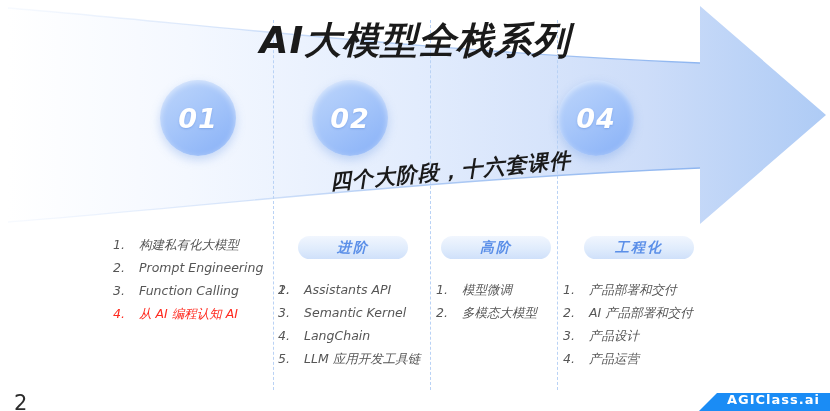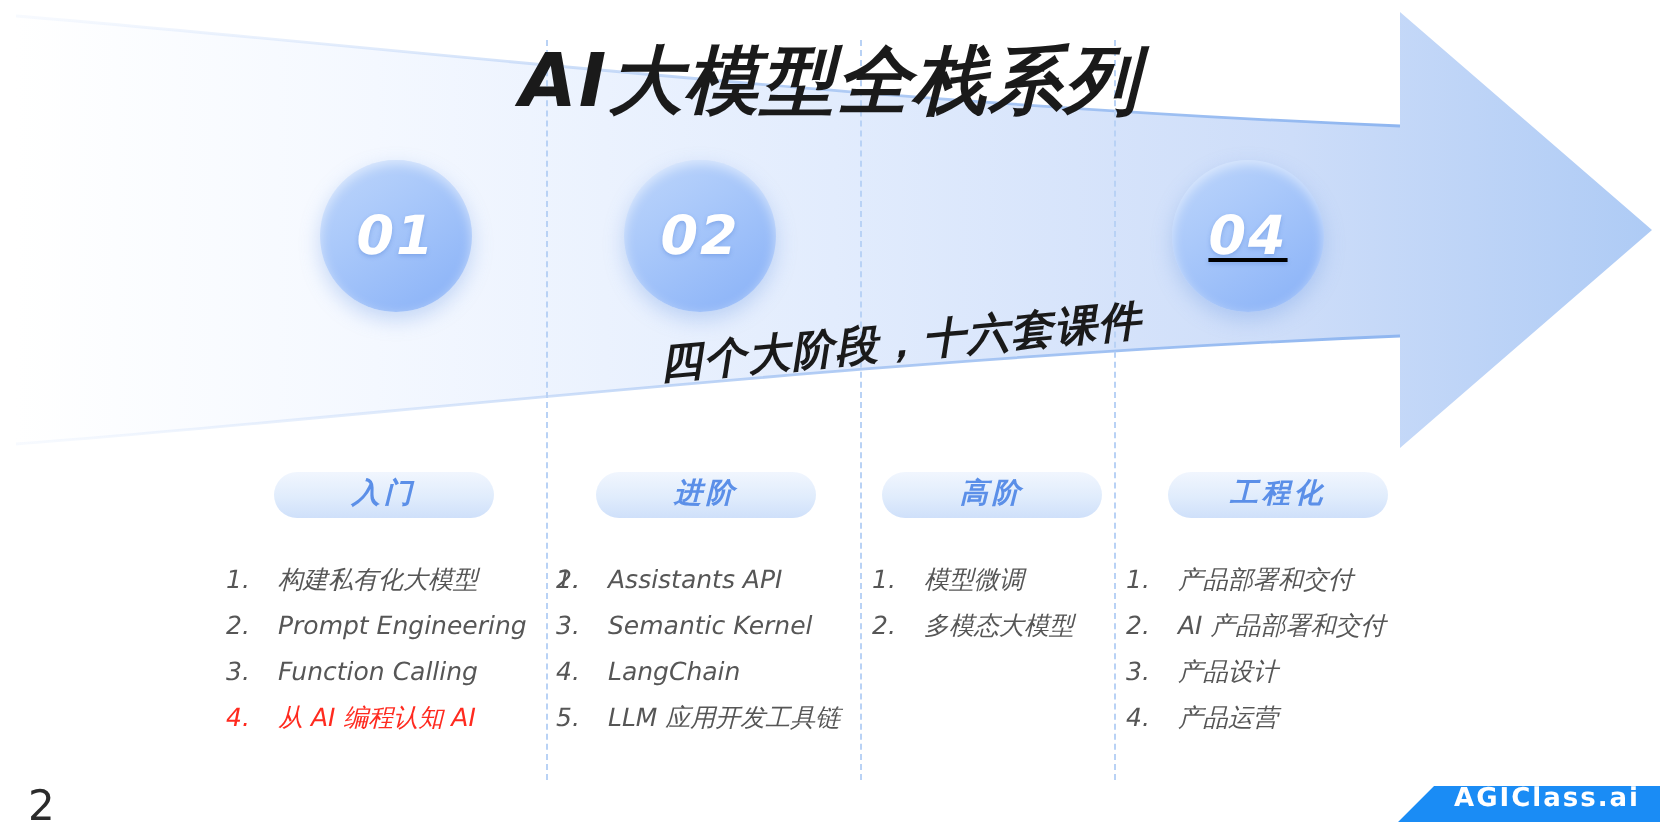--- a/index.html
+++ b/index.html
@@ -64,21 +64,21 @@
     font-weight: bold;
     font-style: italic;
     color: #ffffff;
     letter-spacing: 1px;
     text-shadow: 0 1px 2px rgba(90,135,215,0.45);
     font-family: "DejaVu Sans", "Liberation Sans", sans-serif;
   }
   #circle-0 { left: 160px; }
   #circle-1 { left: 312px; }
   #circle-2 { left: 449px; }
-  #circle-3 { left: 586px; text-decoration: underline; }
+  #circle-3 { left: 558px; }
 
   
   #subtitle {
     position: absolute;
     left: 330px;
     top: 168px;
     font-size: 21px;
     font-weight: bold;
     font-style: italic;
     color: #1a1a1a;
@@ -238,21 +238,20 @@
   <div class="stage-circle" id="circle-1">
     <span class="num">02</span>
   </div>
   <div class="stage-circle" id="circle-3">
     <span class="num">04</span>
   </div>
 
   <div id="subtitle">四个大阶段，十六套课件</div>
 
   <div class="column" id="column-0">
-    <div class="pill">入门</div>
     <ol class="items">
         <li><span class="idx">1.</span><span>构建私有化大模型</span></li>
         <li><span class="idx">2.</span><span>Prompt Engineering</span></li>
         <li><span class="idx">3.</span><span>Function Calling</span></li>
         <li class="highlight"><span class="idx">4.</span><span>从 AI 编程认知 AI</span></li>
       </ol>
   </div>
   <div class="column" id="column-1">
     <div class="pill">进阶</div>
     <ol class="items">

